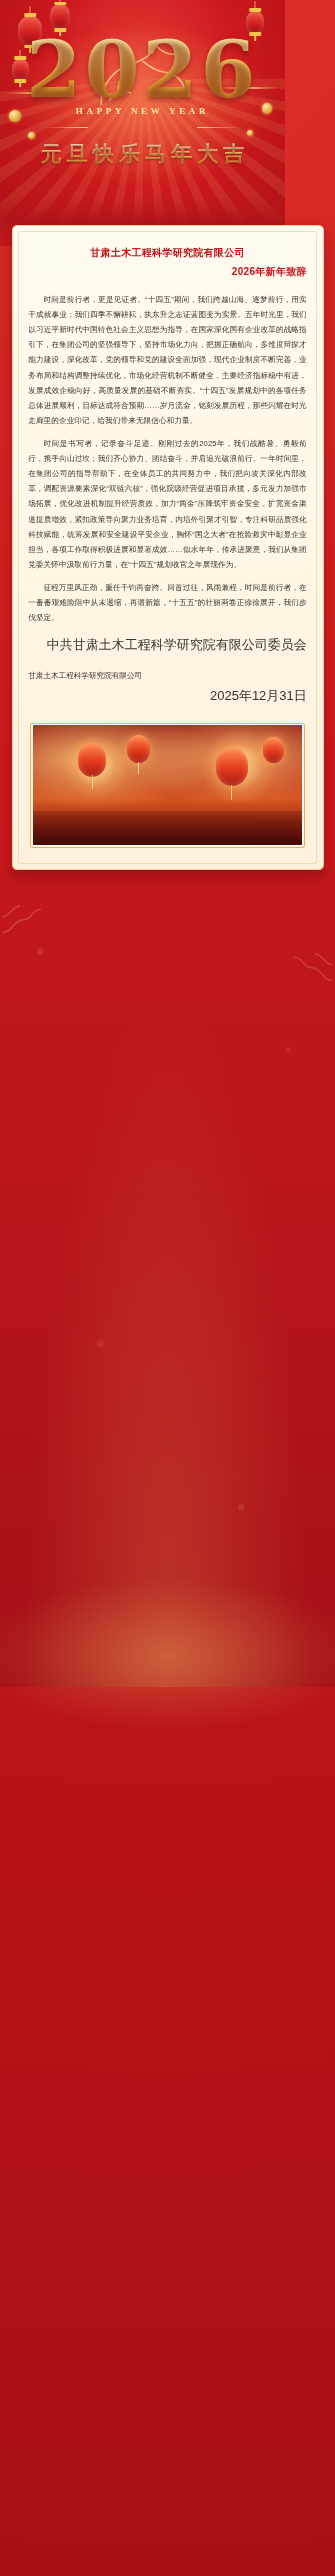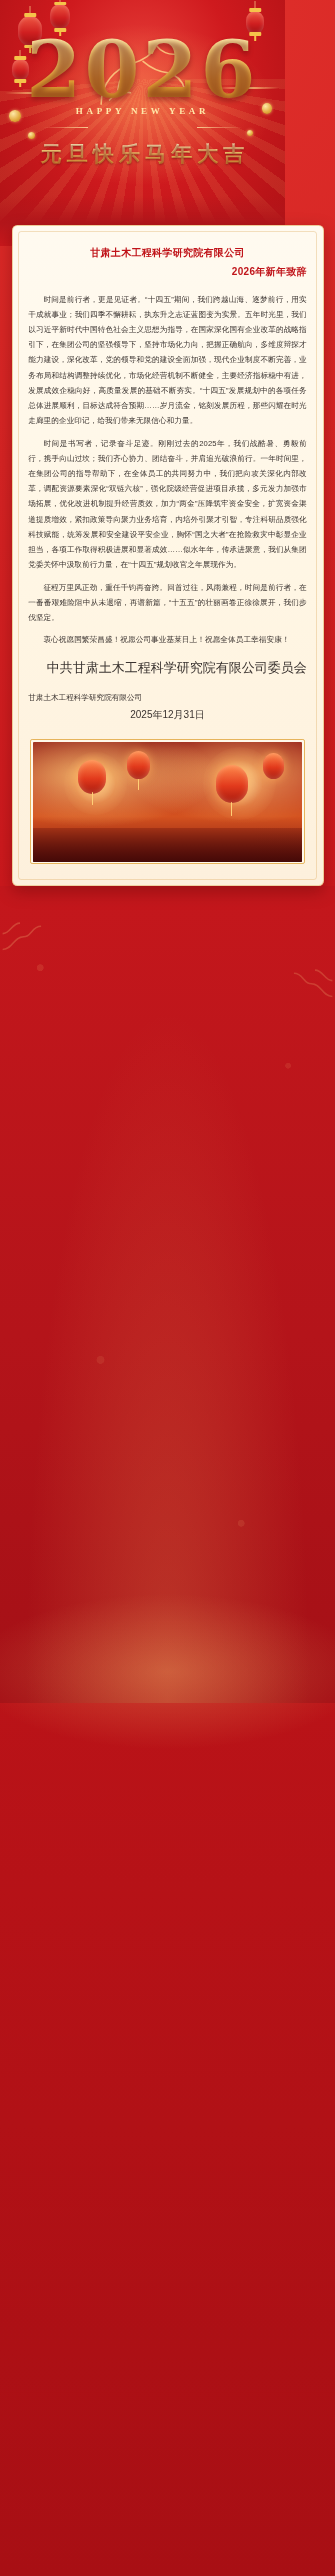--- a/index.html
+++ b/index.html
@@ -269,23 +269,23 @@
   }
   .sign-org-left {
     margin-top: 9.4px;
     color: #3a3330;
     font-size: 7.6px;
     line-height: 2.0;
     text-align: left;
   }
   .sign-date-left {
     color: #3a3330;
-    font-size: 10px;
+    font-size: 13px;
     line-height: 2.0;
-    text-align: center;
+    text-align: right;
   }
 
   
   .photo-frame {
     margin: 13.6px 2.1px 0 2.1px;
     border: 1.6px solid #e6b45c;
     border-radius: 2.1px;
     padding: 1.6px;
     background: #fff8ea;
   }
@@ -422,21 +422,20 @@
   <div class="divider-band"></div>
 </div>
 
 <div class="card">
   <h1 class="doc-title">甘肃土木工程科学研究院有限公司</h1>
   <h2 class="doc-subtitle">2026年新年致辞</h2>
 
   <p class="para">时间是前行者，更是见证者。“十四五”期间，我们跨越山海、逐梦前行，用实干成就事业；我们四季不懈耕耘，执东升之志证蓝图变为实景。五年时光里，我们以习近平新时代中国特色社会主义思想为指导，在国家深化国有企业改革的战略指引下，在集团公司的坚强领导下，坚持市场化力向，把握正确航向，多维度辩探才能力建设，深化改革，党的领导和党的建设全面加强，现代企业制度不断完善，业务布局和结构调整持续优化，市场化经营机制不断健全，主要经济指标稳中有进，发展成效企稳向好，高质量发展的基础不断夯实。“十四五”发展规划中的各项任务总体进展顺利，目标达成符合预期……岁月流金，铭刻发展历程，那些闪耀在时光走廊里的企业印记，给我们带来无限信心和力量。</p>
   <p class="para">时间是书写者，记录奋斗足迹。刚刚过去的2025年，我们战酷暑、勇毅前行，携手向山过坎；我们齐心协力、团结奋斗，并肩追光破浪前行。一年时间里，在集团公司的指导帮助下，在全体员工的共同努力中，我们把向攻关深化内部改革，调配资源要素深化“双链六核”，强化院级经营促进项目承揽，多元发力加强市场拓展，优化改进机制提升经营质效，加力“两金”压降筑牢资金安全，扩宽资金渠道提质增效，紧扣政策导向聚力业务培育，内培外引聚才引智，专注科研品质强化科技赋能，统筹发展和安全建设平安企业，胸怀“国之大者”在抢险救灾中彰显企业担当，各项工作取得积极进展和显著成效……似水年年，传承进聚意，我们从集团党委关怀中汲取前行力量，在“十四五”规划收官之年展现作为。</p>
   <p class="para">征程万里风正劲，重任千钧再奋跨。回首过往，风雨兼程，时间是前行者，在一番番艰难险阻中从未退缩，再谱新篇，“十五五”的壮丽画卷正徐徐展开，我们步伐坚定。</p>
-  <p class="para">衷心祝愿国繁荣昌盛！祝愿公司事业基莱日上！祝愿全体员工幸福安康！</p>
 
   <div class="sign-block">
     <span class="sign-line">中共甘肃土木工程科学研究院有限公司委员会</span>
   </div>
   <div class="sign-org-left">甘肃土木工程科学研究院有限公司</div>
   <div class="sign-date-left">2025年12月31日</div>
 
   <div class="photo-frame">
     <div class="photo">
       <div class="ph-glow" style="left:31px; top:10.5px; width:63px; height:63px;"></div>

